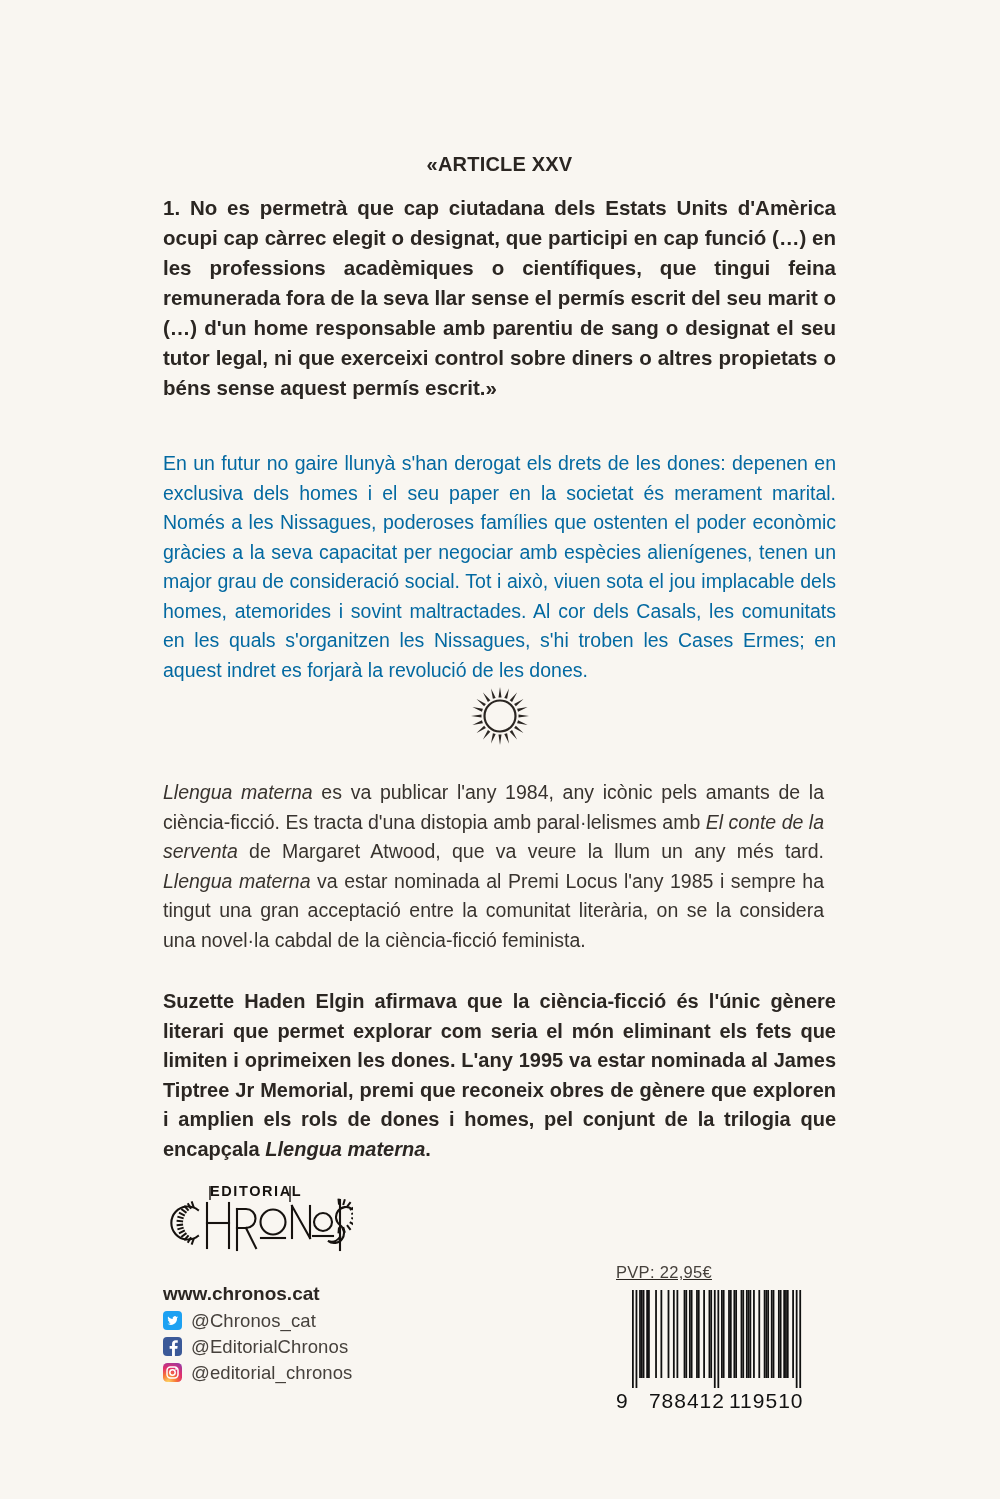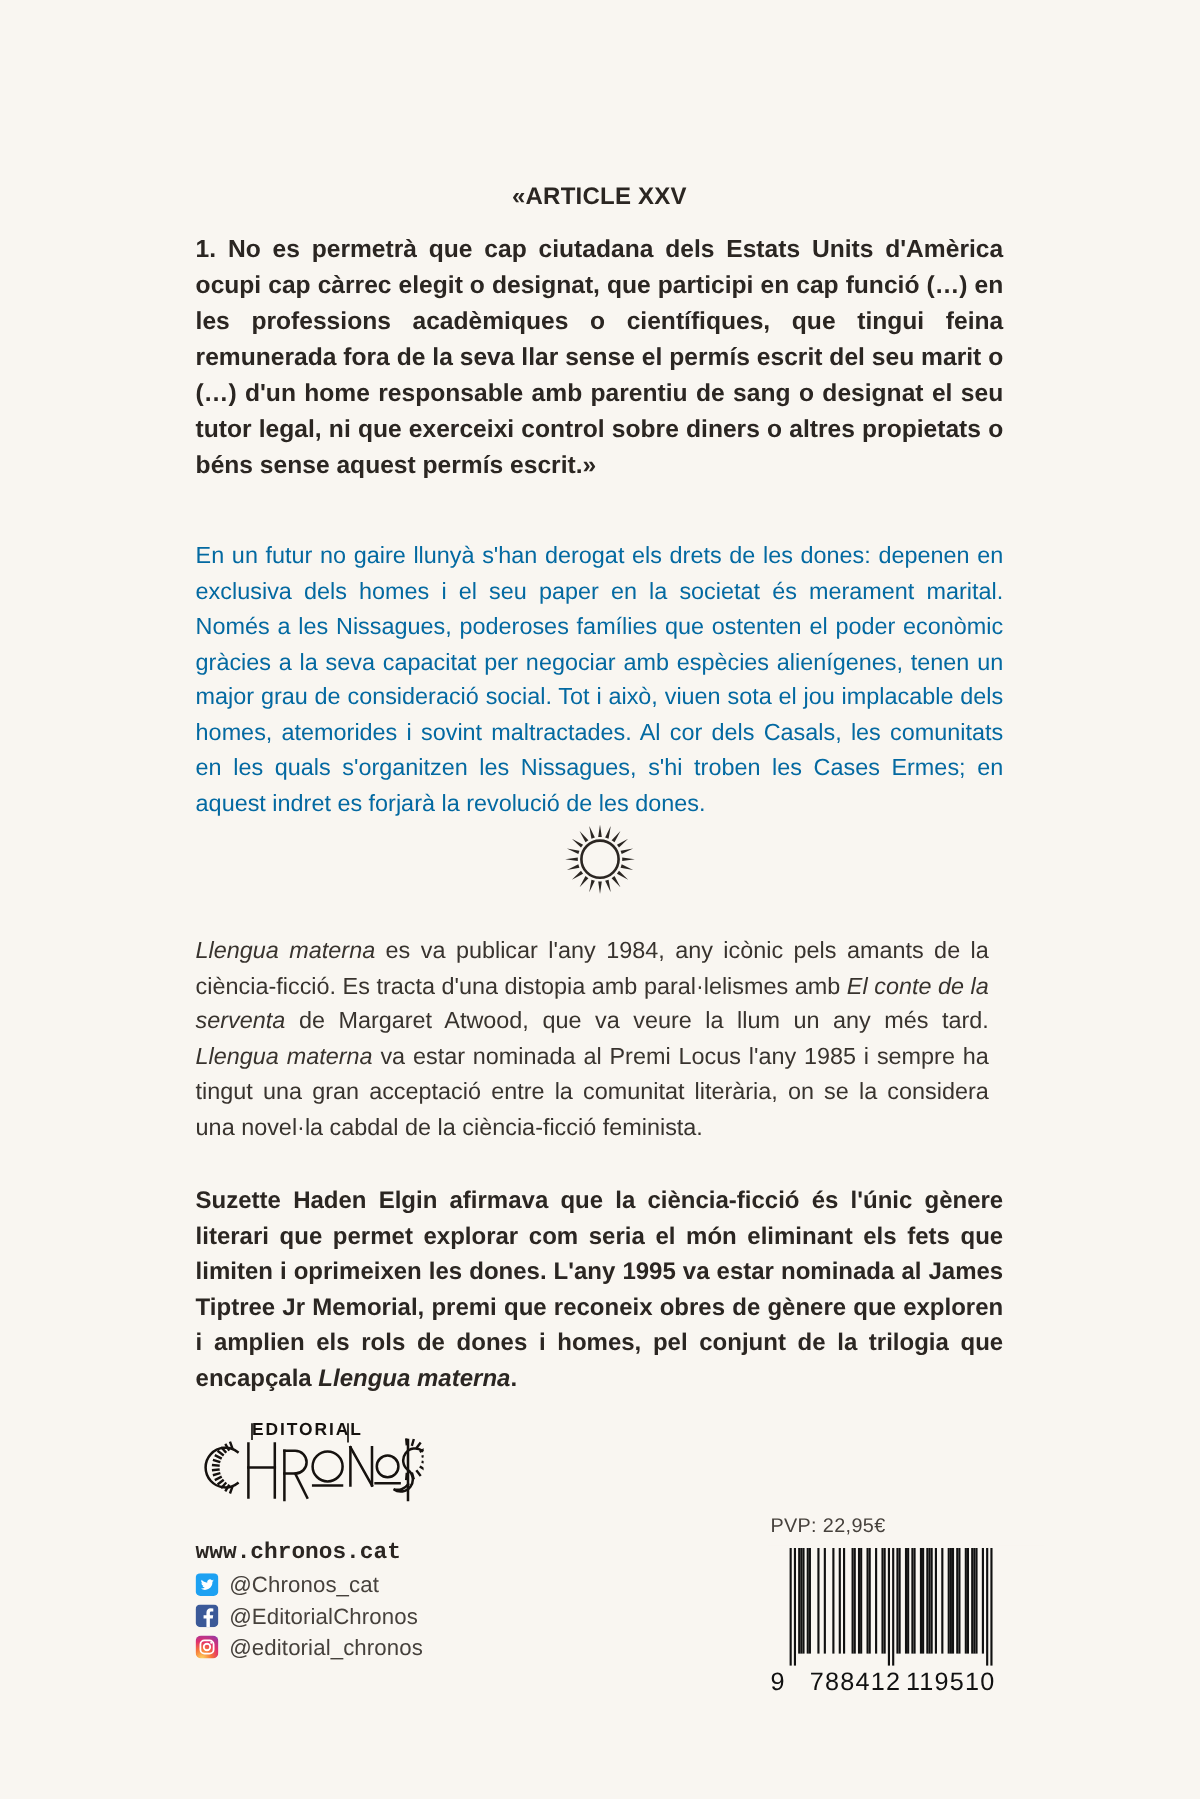--- a/index.html
+++ b/index.html
@@ -113,21 +113,21 @@
   .logo-block svg { display: block; }
 
   
   .contact {
     position: absolute;
     left: 163px;
     top: 1281px;
     width: 300px;
   }
   .site {
-    font-family: Liberation Mono, monospace;
+    font-family: Liberation Sans, sans-serif;
     font-weight: 700;
     font-size: 19px;
     color: #2b2622;
     line-height: 25px;
     margin: 0 0 2px 0;
   }
   .social-row {
     display: flex;
     align-items: center;
     gap: 9px;
@@ -147,23 +147,24 @@
     border-radius: 4px;
     flex: 0 0 19px;
     position: relative;
     display: block;
   }
   .sicon svg { display: block; }
 
   
   .barcode-block {
     position: absolute;
-    left: 640px;
+    left: 614px;
     top: 1263px;
     width: 230px;
+    text-decoration: underline;
   }
   .pvp {
     font-family: "Liberation Sans", sans-serif;
     font-weight: 400;
     font-size: 16.5px;
     color: #46413c;
     margin: 0 0 6px 2px;
     letter-spacing: .3px;
   }
   .barcode-svg { display: block; }

